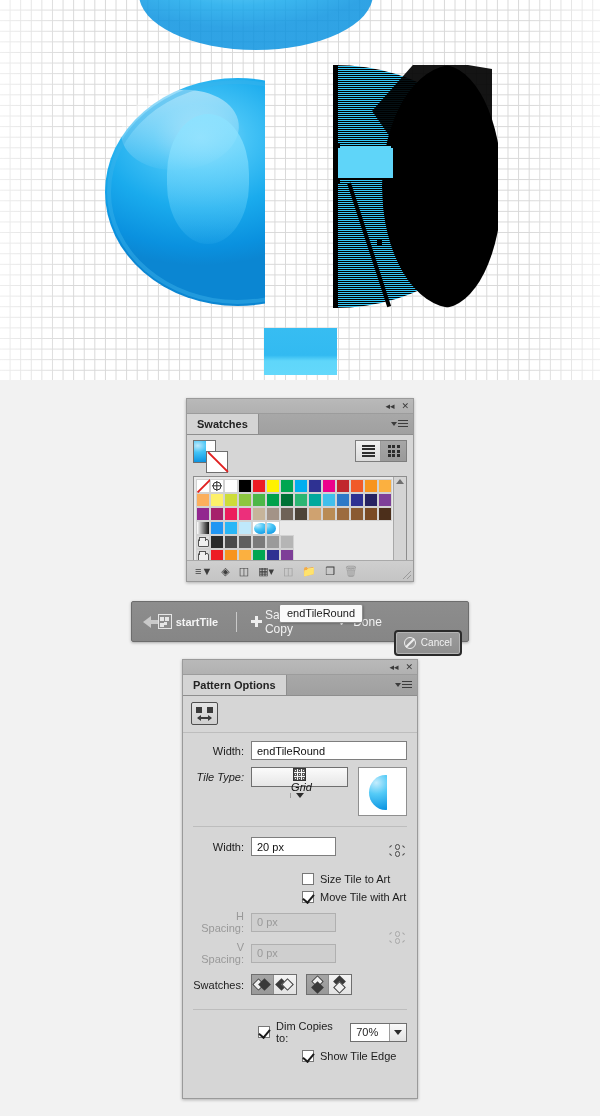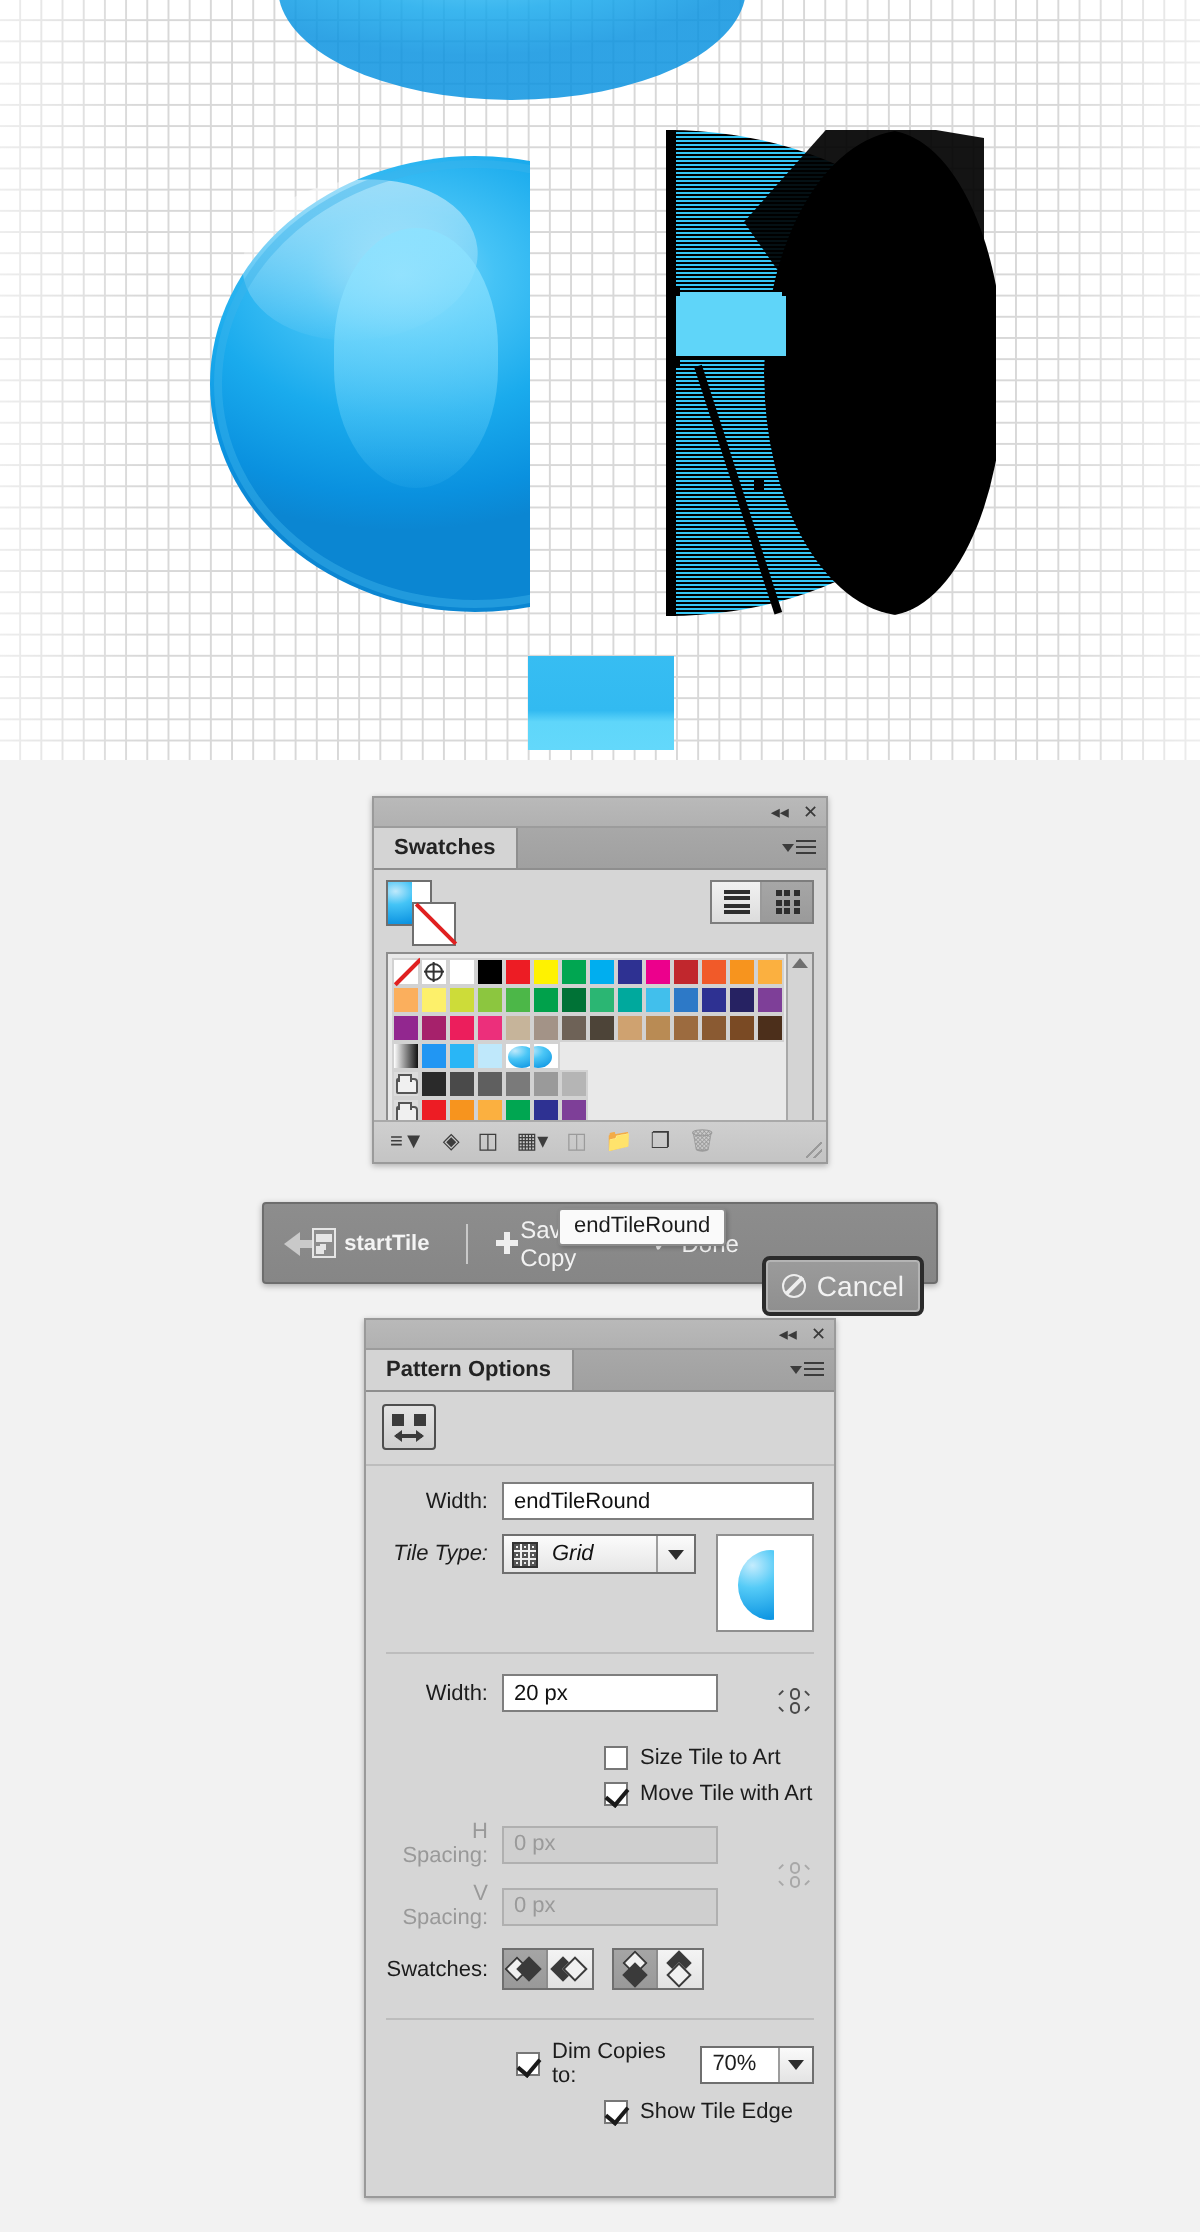--- a/index.html
+++ b/index.html
@@ -269,24 +269,24 @@
   }
   .pb-tileicon i{ position:absolute; background:#e6e6e6; }
   .pb-name { font-weight:bold; font-size:11px; color:#f4f4f4; }
   .pb-sep { width:1px; height:20px; background:#c9c9c9; margin:0 14px 0 18px; }
   .pb-action { display:flex; align-items:center; gap:4px; font-size:12px; margin-right:12px; cursor:pointer; }
   .plus { position:relative; width:11px; height:11px; }
   .plus::before{content:"";position:absolute;left:4px;top:0;width:3px;height:11px;background:#eee;}
   .plus::after{content:"";position:absolute;top:4px;left:0;height:3px;width:11px;background:#eee;}
   .check { font-size:13px; color:#eee; line-height:1;}
   .pb-cancel {
-    display:flex; align-items:center; gap:5px;
+    display:flex; align-items:flex-start; gap:5px;
     border:2px solid #2b2b2b; border-radius:4px;
     background:linear-gradient(to bottom,#9b9b9b,#8f8f8f);
-    padding:5px 8px; margin-left:auto; font-size:14px; cursor:pointer;
+    padding:5px 8px; margin-left:auto; font-size:10px; cursor:pointer;
     box-shadow: inset 0 0 0 1px #b4b4b4;
     margin-top: 42px;
   }
   .no-sym { width:12px;height:12px;border:1.6px solid #eee;border-radius:50%;position:relative;}
   .no-sym::after{content:"";position:absolute;left:-1px;top:4px;width:12px;height:1.6px;background:#eee;transform:rotate(-45deg);}
 
   
   #pattern-options { left:182px; top:659px; width:236px; height:440px; }
   .po-body { padding:0; }
   .po-toolrow { padding:6px 8px 7px 8px; border-bottom:1px solid #bdbdbd; }
@@ -306,25 +306,25 @@
   .po-divider { height:1px; background:#bdbdbd; margin:2px 10px; }
 
   .fld { display:flex; align-items:center; margin-bottom:7px; }
   .fld-label { width:58px; text-align:right; padding-right:7px; font-size:11px; color:#1c1c1c; }
   .fld-label.dim { color:#999; }
   .inp {
     flex:1; height:19px; background:#fff; border:1px solid #7e7e7e;
     display:flex; align-items:center; padding:0 5px; font-size:11px; color:#111;
   }
   .inp.dim { background:#cfcfcf; border-color:#b0b0b0; color:#9a9a9a; }
-  .inp.narrow { flex:none; width:108px; }
+  .inp.narrow { flex:none; width:85px; }
 
   .selectbox {
     height:20px; border:1px solid #6f6f6f; background:linear-gradient(to bottom,#fbfbfb,#e6e6e6);
-    display:flex; align-items:center; font-size:11px; color:#111;
+    display:flex; align-items:center; font-size:11px; color:#111;flex-direction:column;
   }
   .selectbox.dim { border-color:#b2b2b2; background:#cfcfcf; color:#9a9a9a; }
   .selectbox .sb-ico { width:20px; display:flex; align-items:center; justify-content:center; }
   .selectbox .sb-txt { flex:1; padding-left:4px; }
   .selectbox .sb-arrow { width:19px; border-left:1px solid #9d9d9d; height:100%; display:flex;align-items:center;justify-content:center;}
   .dtri { border-left:4px solid transparent;border-right:4px solid transparent;border-top:5px solid #2c2c2c; }
   .dtri.dim { border-top-color:#a6a6a6; }
   .gridglyph { display:grid; grid-template-columns:repeat(3,3px); grid-template-rows:repeat(3,3px); gap:1px; border:1px solid #333;}
   .gridglyph i{ border:0.5px solid #555; }
 

